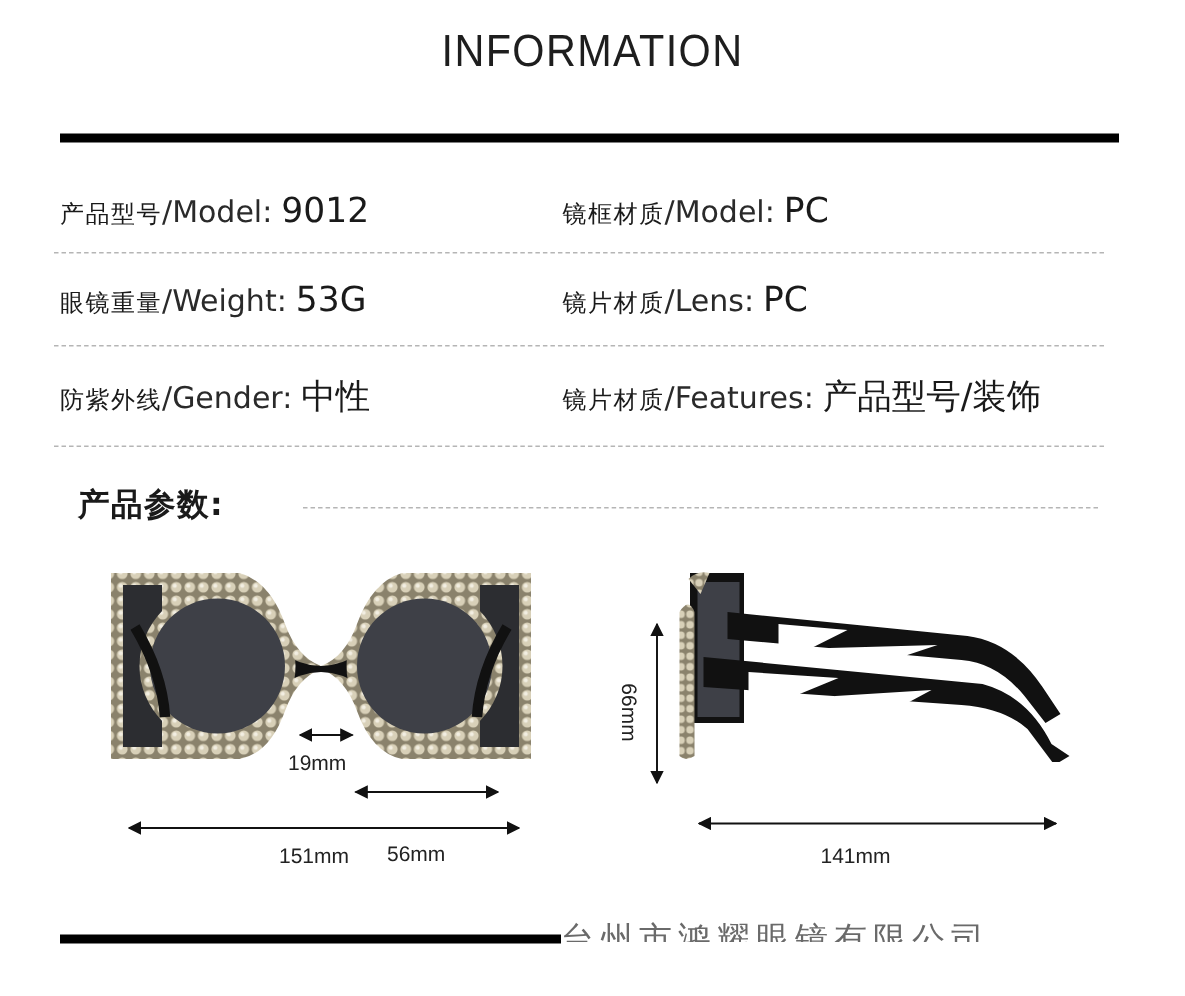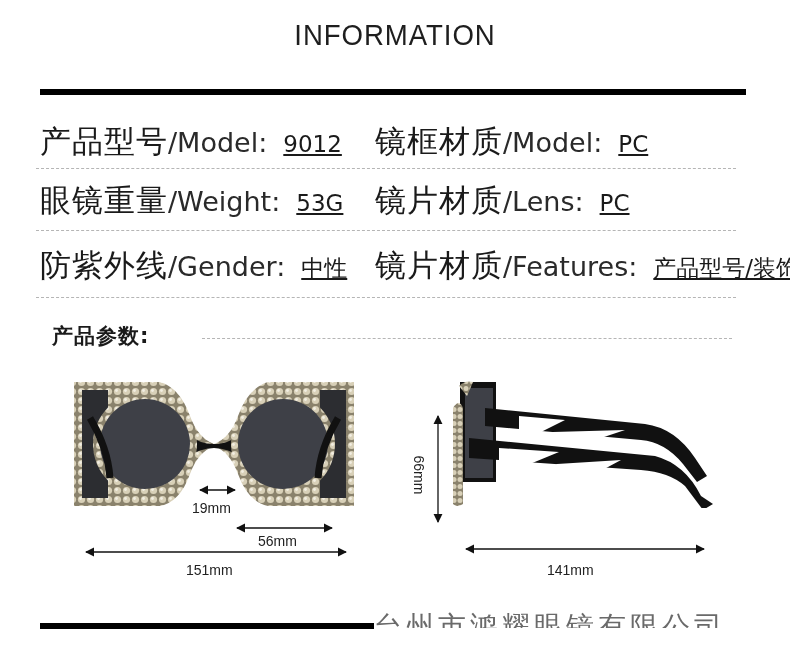--- a/index.html
+++ b/index.html
@@ -5,29 +5,29 @@
   html, body { margin: 0; padding: 0; background: #ffffff; }
   body { width: 790px; height: 664px; position: relative; overflow: hidden;
          font-family: "DejaVu Sans", "Liberation Sans", sans-serif; color: #1a1a1a; }
   .title { position: absolute; left: 0; width: 790px; top: 18px; text-align: center;
            font-family: "Liberation Sans", "DejaVu Sans", sans-serif; font-size: 30px;
            letter-spacing: 1px; color: #1e1e1e; font-weight: 400; transform: scaleX(0.92); }
   .bar { position: absolute; left: 40px; width: 706px; height: 6px; background: #000; }
   .bar.top { top: 89px; }
   .bar.bottom { top: 623px; width: 334px; }
   .row { position: absolute; font-size: 23px; white-space: nowrap; line-height: 28px; }
-  .row .cn { font-size: 31px; letter-spacing: 1px; }
-  .row .en { font-size: 27px; color: #2a2a2a; }
-  .row .val { font-size: 23px; margin-left: 16px; text-decoration: underline; }
+  .row .cn { font-size: 16px; letter-spacing: 1px; }
+  .row .en { font-size: 20px; color: #2a2a2a; }
+  .row .val { font-size: 23px; margin-left: 6px; }
   .dash { position: absolute; height: 0; border-top: 1px dashed #b5b5b5; }
   .section { position: absolute; left: 52px; top: 322px; font-size: 21px; font-weight: bold; letter-spacing: 1px; }
   .img-box { position: absolute; }
   .dim { position: absolute; font-size: 14px; color: #222; font-family: "Liberation Sans", sans-serif; }
   .watermark { position: absolute; left: 374px; top: 612px; width: 372px; height: 16px; overflow: hidden;
-               font-size: 28px; color: #6a6a6a; letter-spacing: 4px; line-height: 30px; }
+               font-size: 22px; color: #6a6a6a; letter-spacing: 4px; line-height: 30px; }
 </style>
 </head>
 <body>
 
 <div class="title">INFORMATION</div>
 <div class="bar top"></div>
 
 <div class="row" style="left:40px; top:127px;">
   <span class="cn">产品型号</span><span class="en">/<span>Model</span>:</span><span class="val">9012</span>
 </div>
@@ -88,21 +88,21 @@
   <defs>
     <marker id="ah" viewBox="0 0 10 10" refX="9" refY="5" markerWidth="7" markerHeight="7" orient="auto-start-reverse">
       <path d="M0 0 L10 5 L0 10 Z" fill="#111"></path>
     </marker>
   </defs>
   <line x1="120" y1="8" x2="155" y2="8" stroke="#111" stroke-width="1.3" marker-start="url(#ah)" marker-end="url(#ah)"></line>
   <line x1="157" y1="46" x2="252" y2="46" stroke="#111" stroke-width="1.3" marker-start="url(#ah)" marker-end="url(#ah)"></line>
   <line x1="6" y1="70" x2="266" y2="70" stroke="#111" stroke-width="1.3" marker-start="url(#ah)" marker-end="url(#ah)"></line>
 </svg>
 <div class="dim" style="left:192px; top:500px;">19mm</div>
-<div class="dim" style="left:258px; top:533px;">56mm</div>
+<div class="dim" style="left:258px; top:561px;">56mm</div>
 <div class="dim" style="left:186px; top:562px;">151mm</div>
 
 <div class="img-box" style="left:445px; top:378px; width:275px; height:130px;">
   <svg width="275" height="130" viewBox="0 0 275 130">
     <defs>
       <pattern id="stones2" width="6" height="7" patternUnits="userSpaceOnUse">
         <rect width="6" height="7" fill="#8a826c"></rect>
         <circle cx="3" cy="3.5" r="2.5" fill="#d8d0b8"></circle>
       </pattern>
     </defs>

